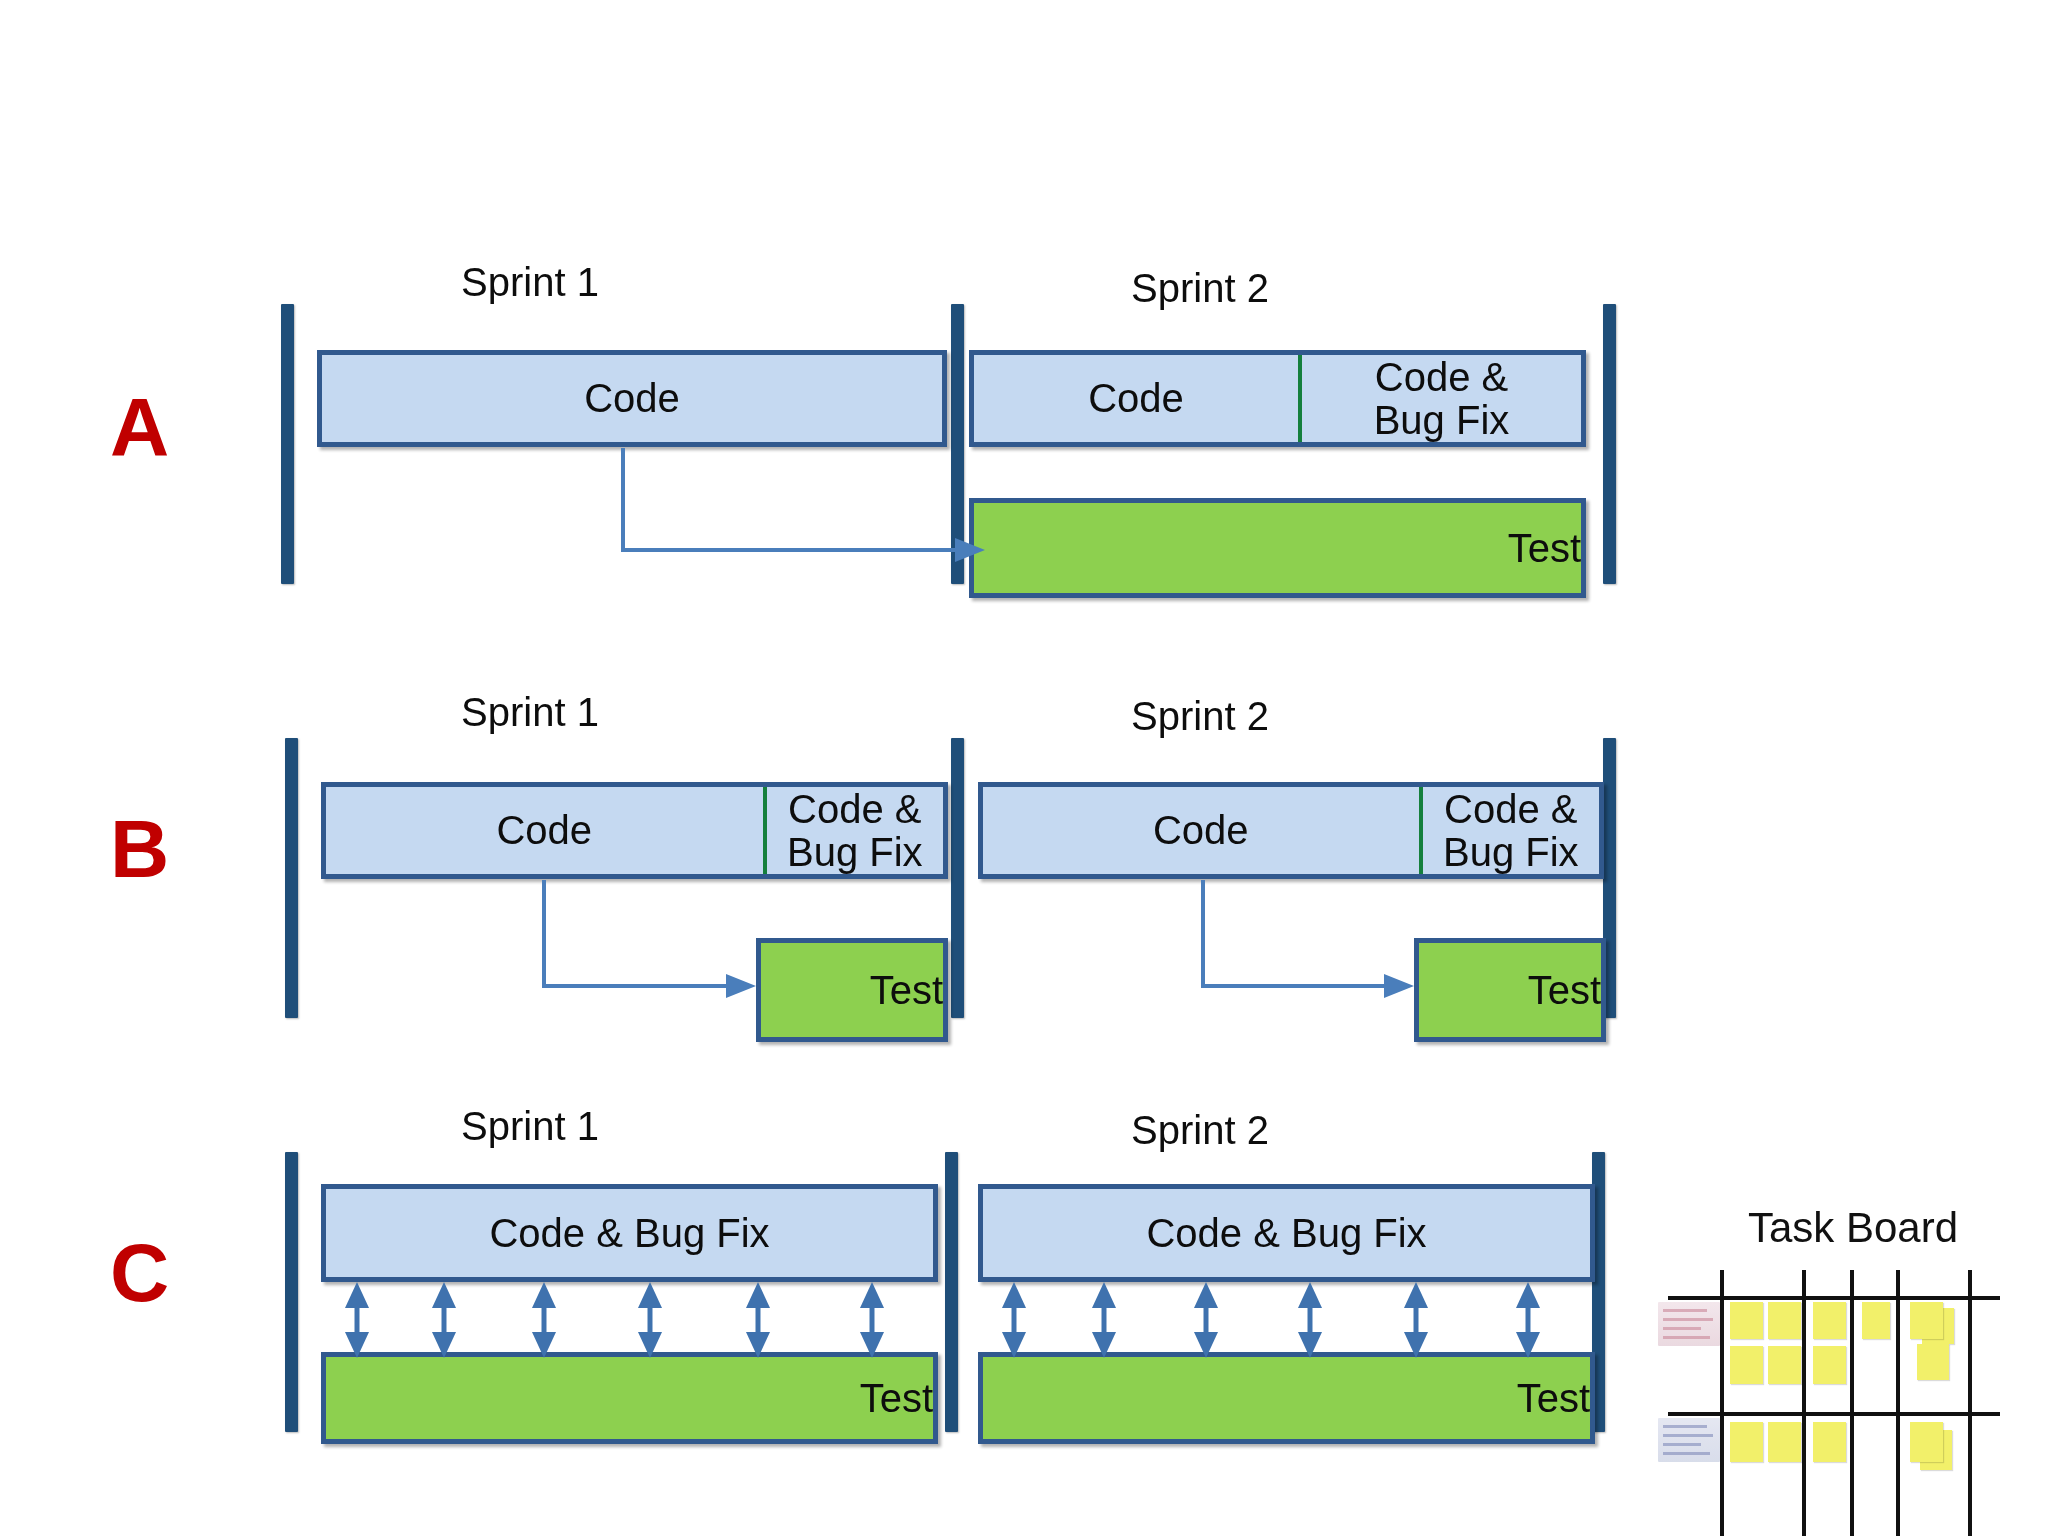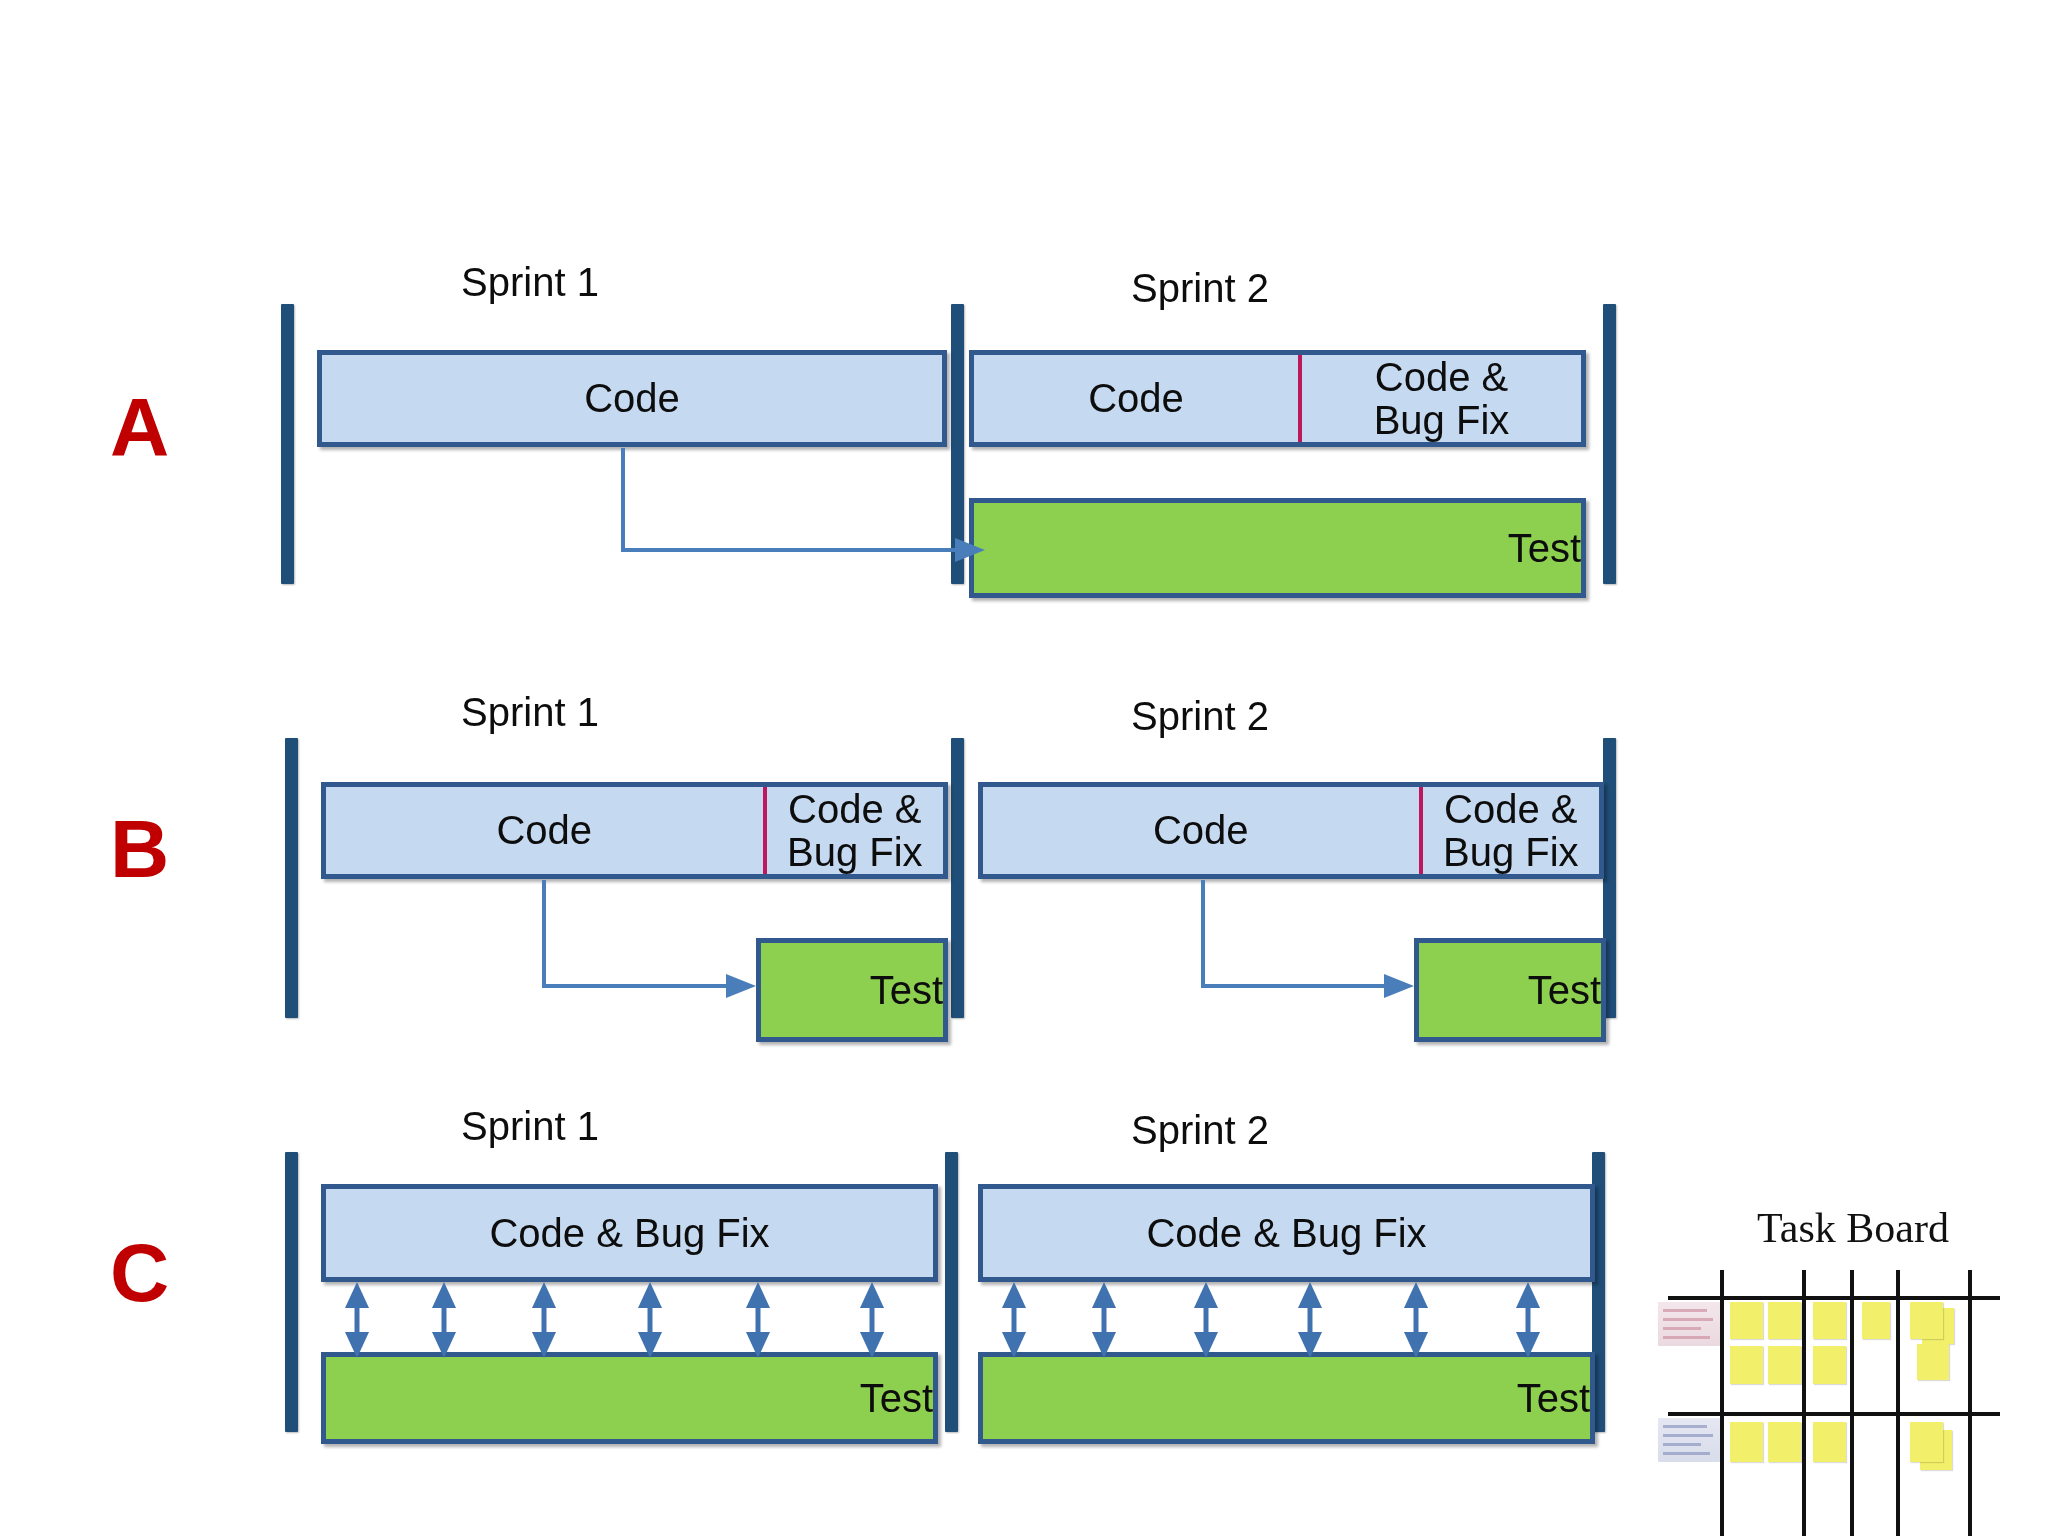--- a/index.html
+++ b/index.html
@@ -79,41 +79,41 @@
   .split .cell {
     display: flex;
     align-items: center;
     justify-content: center;
     font-size: 40px;
     color: #0d0d0d;
     line-height: 1.06;
     text-align: center;
     height: 100%;
   }
-  .split .cell + .cell { border-left: 4px solid #be185d; }
+  .split .cell + .cell { border-left: 4px solid #15803d; }
 
   
   .elbow { position: absolute; overflow: visible; }
   .elbow path { fill: none; stroke: #4A7EBB; stroke-width: 4; }
   .elbow polygon { fill: #4A7EBB; }
 
   
   .darrow { position: absolute; overflow: visible; }
   .darrow line { stroke: #3F72AE; stroke-width: 5; }
   .darrow polygon { fill: #3F72AE; }
 
   
   .taskboard { position: absolute; }
   .tb-title {
     position: absolute;
     left: 0; top: 0; width: 100%;
     text-align: center;
     font-size: 42px;
     color: #111;
-    font-family: Liberation Serif, serif;
+    font-family: Liberation Sans, sans-serif;
     white-space: nowrap;
   }
   .tb-grid { position: absolute; }
   .tb-line { position: absolute; background: #111; }
   .tb-note {
     position: absolute;
     background: #F2F06A;
     box-shadow: 1px 1px 1px rgba(0,0,0,0.14);
   }
   .tb-card {

